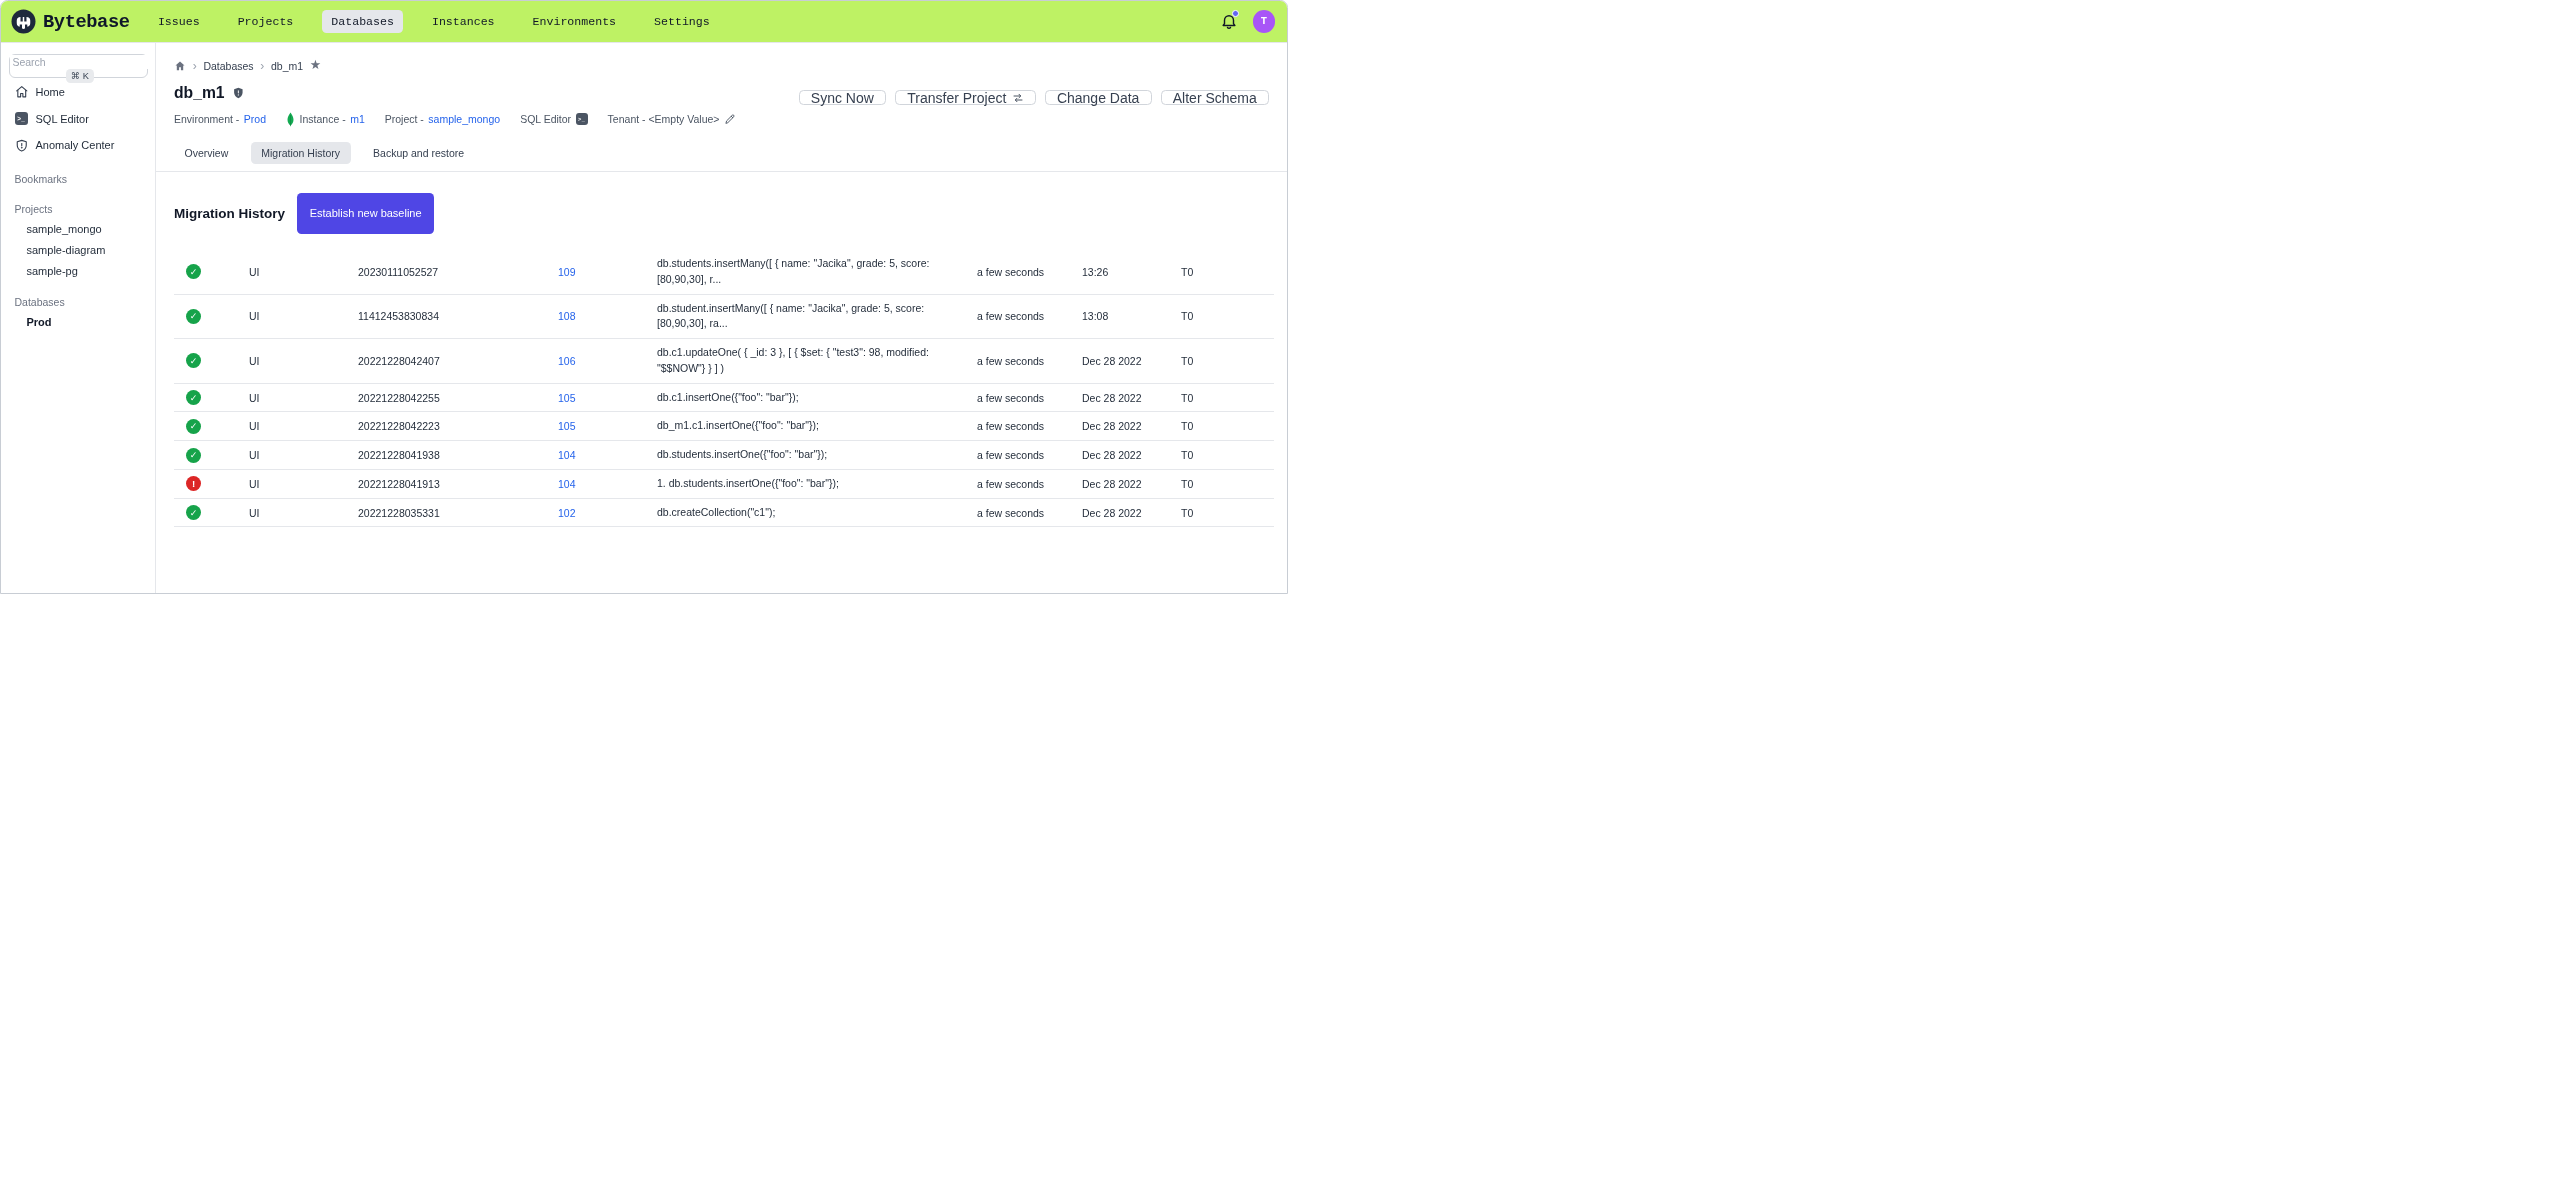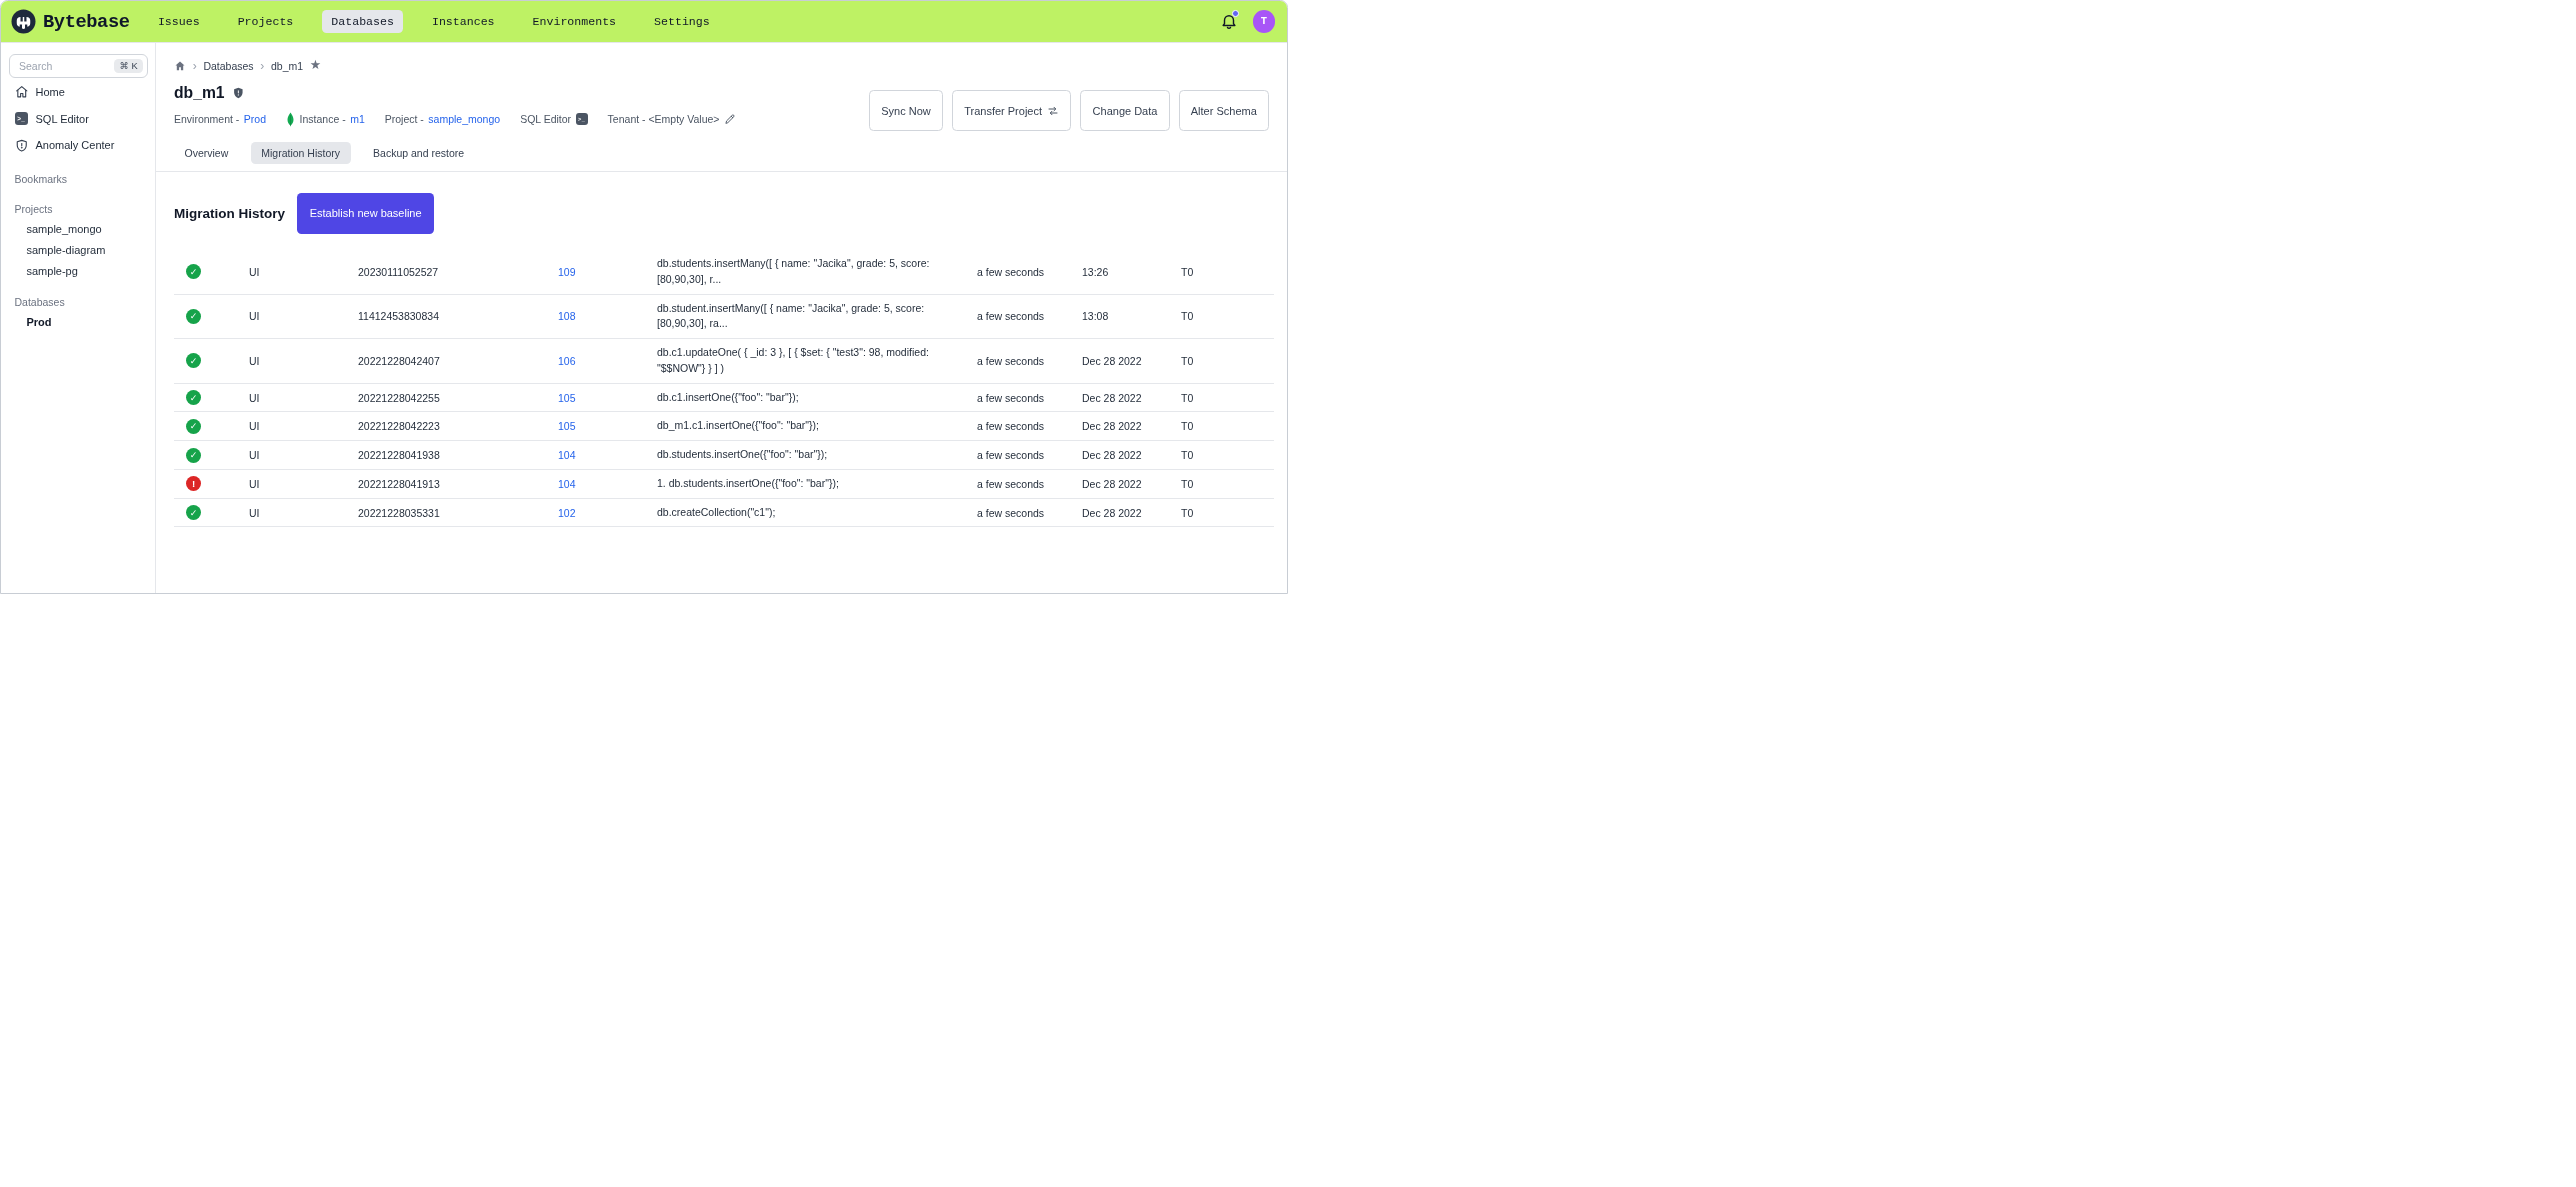--- a/index.html
+++ b/index.html
@@ -15,21 +15,21 @@
   .nav-link{font-size:11.6px;color:#111827;padding:5.2px 9px;border-radius:4.5px;background:transparent;border:none;font-family:inherit;cursor:pointer;}
   .nav-link.active{background:#e5e7eb;}
   .topnav-right{margin-left:auto;display:flex;align-items:center;gap:15px;}
   .bell-wrap{position:relative;width:18px;height:18px;cursor:pointer;}
   .bell-dot{position:absolute;top:-2.2px;right:-1.5px;width:6.7px;height:6.7px;border-radius:50%;background:#6366f1;border:1.5px solid #fff;}
   .avatar{width:22.4px;height:22.4px;border-radius:50%;background:#a855f7;color:#fff;font-size:10.5px;font-weight:700;display:flex;align-items:center;justify-content:center;cursor:pointer;}
 
   
   .body-wrap{flex:1;display:flex;min-height:0;}
   .sidebar{width:155px;flex:0 0 155px;border-right:0.7px solid #e5e7eb;padding:10.5px 7.5px;overflow:hidden;}
-  .search-box{display:flex;align-items:center;border:0.7px solid #d1d5db;border-radius:6px;height:24px;padding:0 3.7px 0 7.5px;gap:0;}
+  .search-box{display:flex;align-items:center;border:0.7px solid #d1d5db;border-radius:6px;height:24px;padding:0 3.7px 0 7.5px;gap:0;flex-direction:column;}
   .search-input{border:none;outline:none;flex:1;min-width:0;font-size:10.5px;font-family:inherit;color:#111827;}
   .search-input::placeholder{color:#9ca3af;}
   .kbd-badge{background:#e8eaed;border-radius:4.5px;padding:1.5px 5.2px;font-size:9.3px;color:#374151;white-space:nowrap;}
   .side-item{display:flex;align-items:center;gap:7.5px;height:25.4px;padding:12px 6px;font-size:11px;color:#1f2937;border-radius:4.5px;cursor:pointer;margin-top:1.5px;}
   .side-item:first-of-type{margin-top:9px;}
   .side-icon{width:13.5px;height:13.5px;display:flex;align-items:center;justify-content:center;color:#374151;flex:0 0 13.5px;}
   .term-icon{width:13.5px;height:13.5px;background:#4b5563;border-radius:3px;color:#fff;font-size:6.4px;font-weight:700;display:flex;align-items:center;justify-content:center;letter-spacing:0.4px;}
   .section-title{font-size:10.5px;color:#6b7280;padding:0 6px;margin-top:12px;height:18px;display:flex;align-items:center;}
   .side-sub{font-size:11px;color:#1f2937;padding:0 6px 0 18px;height:21px;display:flex;align-items:center;border-radius:4.5px;cursor:pointer;}
   .side-sub.db-item{font-weight:700;color:#111827;}
@@ -39,21 +39,21 @@
   .breadcrumb{display:flex;align-items:center;gap:6.7px;margin:16.4px 18px 0;font-size:10.5px;color:#374151;}
   .crumb-sep{color:#9ca3af;font-size:12px;line-height:1;}
   .crumb-link{cursor:pointer;}
   .star{color:#6b7280;font-size:12.7px;cursor:pointer;line-height:1;}
   .title-row{display:flex;align-items:center;gap:7.5px;margin:12px 18px 0;}
   .db-title{font-size:15.7px;font-weight:700;color:#111827;}
   .meta-row{display:flex;align-items:center;gap:20px;margin:9.7px 18px 0;font-size:10.5px;color:#4b5563;flex-wrap:nowrap;}
   .meta-group{display:flex;align-items:center;gap:4.5px;white-space:nowrap;}
   .meta-link{color:#2563eb;cursor:pointer;}
   .actions{position:absolute;top:47px;right:18px;display:flex;gap:9px;}
-  .btn{height:41px;padding:0 11.2px;background:#fff;border:0.7px solid #d1d5db;border-radius:4.5px;font-size:11px;color:#374151;font-family:inherit;display:flex;align-items:center;gap:5.2px;cursor:pointer;}
+  .btn{height:15px;padding:0 11.2px;background:#fff;border:0.7px solid #d1d5db;border-radius:4.5px;font-size:14px;color:#374151;font-family:inherit;display:flex;align-items:center;gap:5.2px;cursor:pointer;}
   .tabs{display:flex;align-items:center;gap:12px;margin:15px 18px 0;padding-bottom:6.7px;border-bottom:none;}
   .tabs-divider{border-bottom:0.7px solid #e5e7eb;margin-top:0;}
   .tab{font-size:10.5px;color:#374151;padding:5.2px 10.5px;border-radius:4.5px;background:transparent;border:none;font-family:inherit;cursor:pointer;}
   .tab.active{background:#e5e7eb;}
 
   .content{padding:21px 18px 0;flex:1;overflow:hidden;}
   .content-head{display:flex;align-items:center;gap:12px;}
   .content-title{font-size:13.5px;font-weight:700;color:#111827;}
   .primary-btn{height:41px;padding:0 12.7px;background:#4f46e5;border:none;border-radius:4.5px;color:#fff;font-size:11px;font-family:inherit;cursor:pointer;}
 

